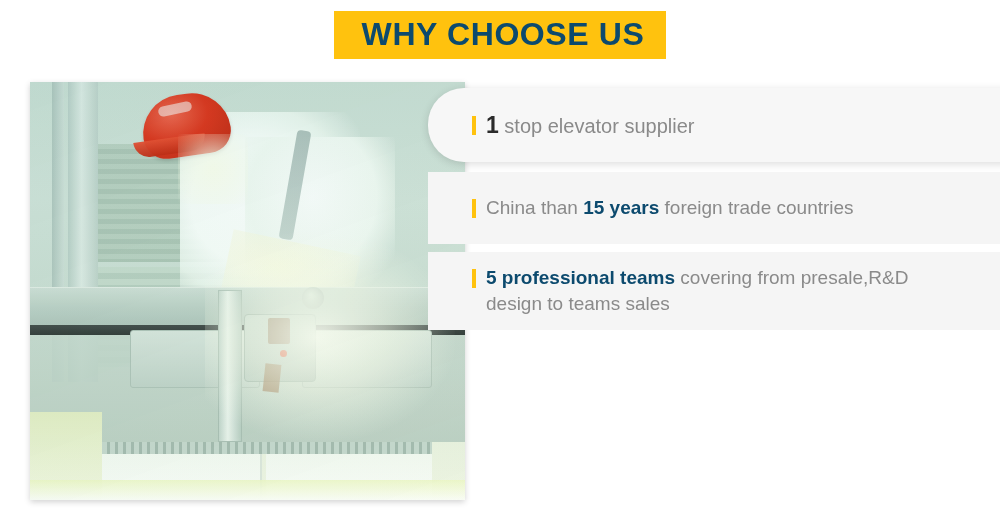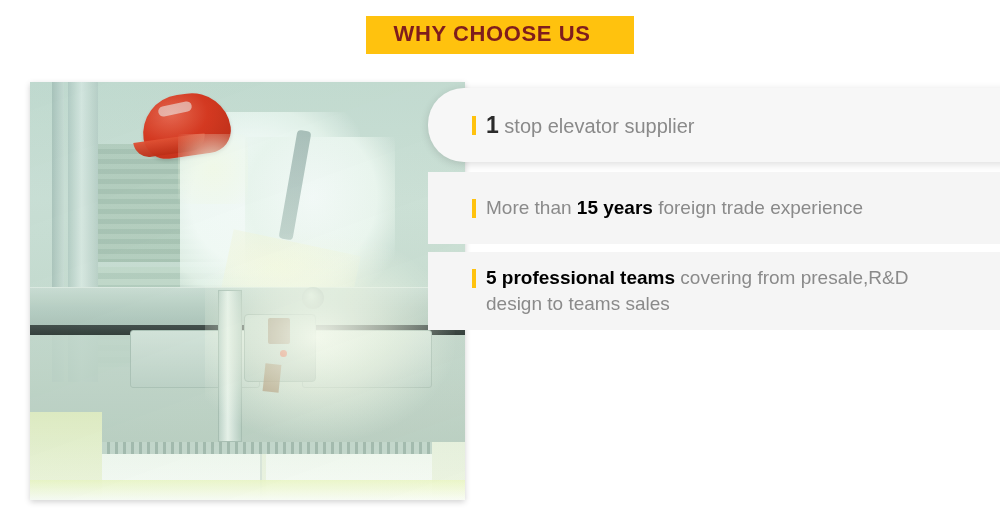--- a/index.html
+++ b/index.html
@@ -11,25 +11,25 @@
     overflow:hidden;
   }
 
   
   .title-wrap{
     position:absolute; left:0; top:0; width:1000px; height:70px;
     display:flex; align-items:center; justify-content:center;
   }
   .title-banner{
     background:#FFC20E;
-    color:#7f1d1d;
-    font-size:22px;
+    color:#0c4a6e;
+    font-size:32px;
     font-weight:bold;
     letter-spacing:0.6px;
-    padding:7px 44px 9px 28px;
+    padding:7px 22px 9px 28px;
     line-height:1;
     white-space:nowrap;
   }
 
   
   .photo{
     position:absolute;
     left:30px; top:82px;
     width:435px; height:418px;
     overflow:hidden;
@@ -227,21 +227,21 @@
     position:relative;
   }
   .feature-row.first .feat-text{ margin-left:58px; font-size:20px; }
   .feat-text::before{
     content:"";
     position:absolute;
     left:-14px; top:4px;
     width:4px; height:19px;
     background:#FFC20E;
   }
-  .feat-text b{ color:#000000; font-weight:bold; }
+  .feat-text b{ color:#0c4a6e; font-weight:bold; }
   .feat-text .big{ color:#2b2b2b; font-weight:bold; font-size:23px; }
   .feat-line{ display:block; white-space:nowrap; }
 
   
   .feat-icon{
     position:absolute;
     right:2px; top:50%;
     transform:translateY(-50%);
     width:58px; height:58px;
     border-radius:50%;
@@ -307,21 +307,21 @@
         <circle cx="17" cy="12.5" r="4.4"></circle>
         <path d="M10.6 19.4 L7 30 L12.6 27.2 L15.2 31 L17 22.2" stroke-linejoin="round" stroke-linecap="round"></path>
         <path d="M23.4 19.4 L27 30 L21.4 27.2 L18.8 31 L17 22.2" stroke-linejoin="round" stroke-linecap="round"></path>
       </svg>
     </div>
   </div>
 
   <div class="feature-row">
     <div class="feat-text">
       <span class="feat-line">
-        <span>More than </span><b>15 years</b><span> foreign trade experience</span>
+        <span>China than </span><b>15 years</b><span> foreign trade countries</span>
       </span>
     </div>
     <div class="feat-icon">
       <svg width="34" height="34" viewBox="0 0 34 34" fill="none" stroke="#ffffff" stroke-width="1.9">
         <path d="M15 3.5 L4.5 7.5 V16 c0 7 5 11.8 10.5 14 c1.4-.6 2.8-1.3 4-2.2" stroke-linejoin="round" stroke-linecap="round"></path>
         <path d="M9.5 14.5 l3.6 3.6 L20 11" stroke-linejoin="round" stroke-linecap="round"></path>
         <circle cx="24.2" cy="23.2" r="3.2"></circle>
         <path d="M24.2 16.6 v2.1 M24.2 27.7 v2.1 M17.6 23.2 h2.1 M28.7 23.2 h2.1 M19.5 18.5 l1.5 1.5 M27.4 26.4 l1.5 1.5 M28.9 18.5 l-1.5 1.5 M21 26.4 l-1.5 1.5" stroke-linecap="round"></path>
       </svg>
     </div>

